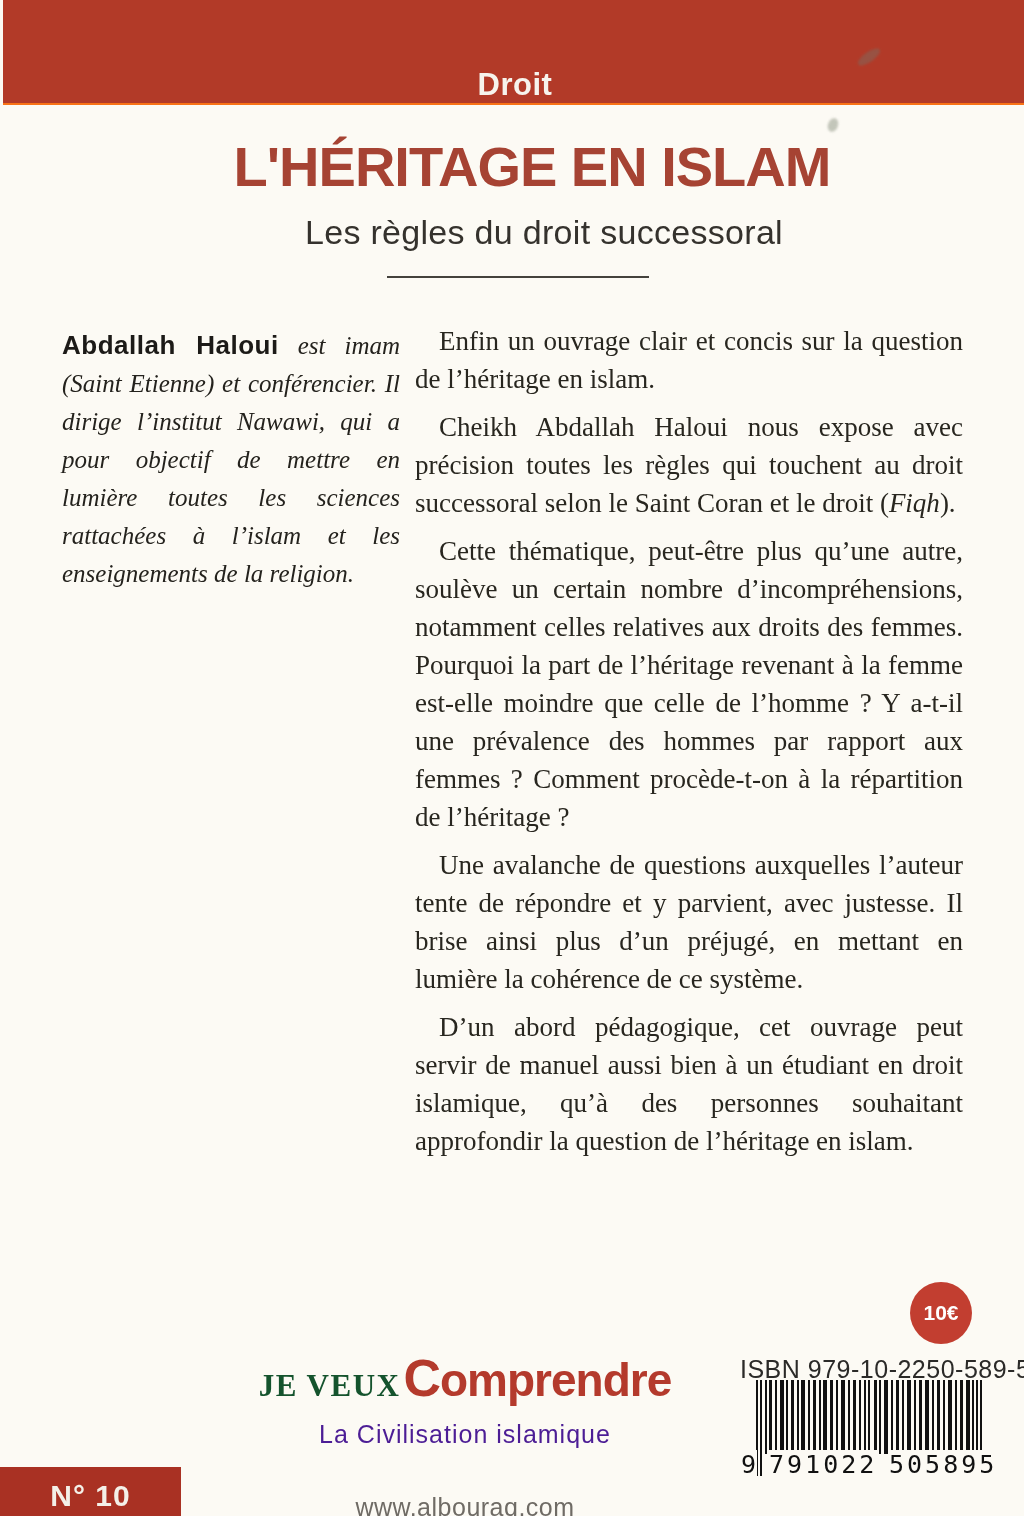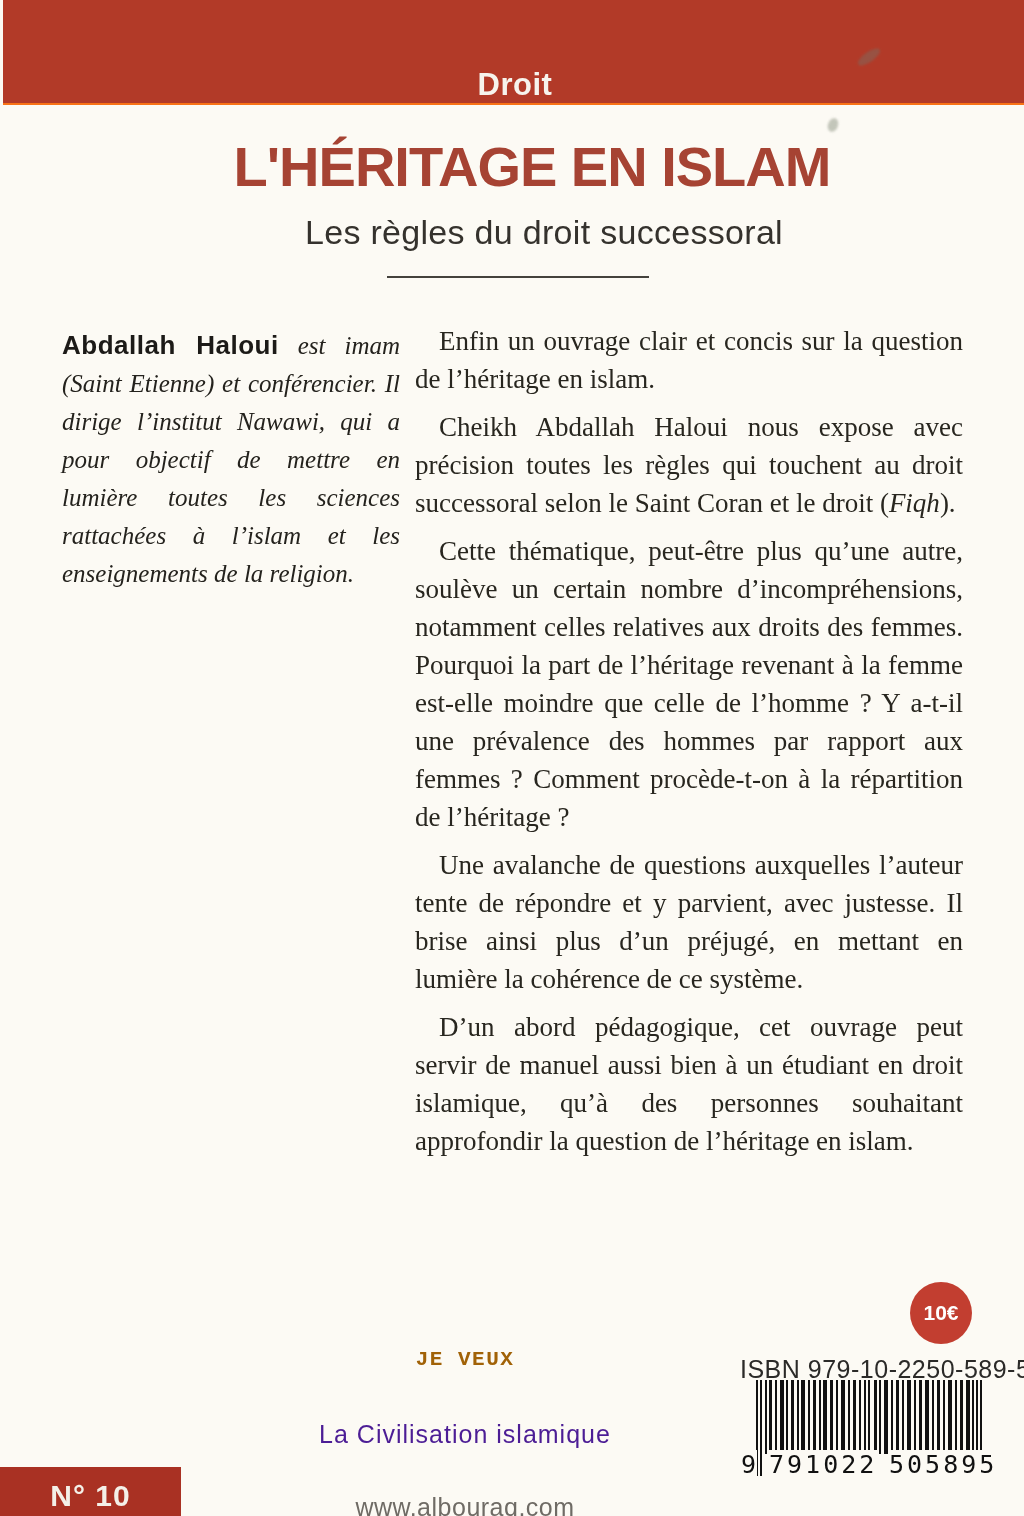--- a/index.html
+++ b/index.html
@@ -69,22 +69,22 @@
     position:absolute; left:910px; top:1282px; width:62px; height:62px;
     border-radius:50%; background:var(--price-red,#c23e30);
     color:#ffffff; display:flex; align-items:center; justify-content:center;
     font-family:"Liberation Sans",sans-serif; font-weight:700; font-size:21px;
   }
   .publisher-logo {
     position:absolute; left:190px; top:1348px; width:550px;
     display:flex; align-items:baseline; justify-content:center;
   }
   .logo-prefix {
-    font-family:Liberation Mono, monospace; font-weight:600; font-size:21px;
-    color:#a16207; letter-spacing:1.5px;
+    font-family:Liberation Serif, serif; font-weight:600; font-size:31px;
+    color:#14532d; letter-spacing:1.5px;
   }
   .logo-name {
     display:inline-block;
     font-family:"Liberation Sans",sans-serif; font-weight:700; font-size:46px;
     color:var(--logo-red,#b43a2c); letter-spacing:-1px; margin-left:3px;
   }
   .logo-name::first-letter { font-size:52px; }
   .collection-name {
     position:absolute; left:190px; top:1420px; width:550px; text-align:center;
     font-family:"Liberation Sans",sans-serif; font-size:25px; color:#4c1d95;
@@ -142,20 +142,21 @@
     <p>Une avalanche de questions auxquelles l’auteur tente de répondre et y parvient, avec justesse. Il brise ainsi plus d’un préjugé, en mettant en lumière la cohérence de ce système.</p>
     <p>D’un abord pédagogique, cet ouvrage peut servir de manuel aussi bien à un étudiant en droit islamique, qu’à des personnes souhaitant approfondir la question de l’héritage en islam.</p>
   </div>
 
   <div class="series-badge">N° 10</div>
 
   <div class="price-badge">10€</div>
 
   <div class="publisher-logo">
     <span class="logo-prefix">JE VEUX</span>
+    <span class="logo-name">Comprendre</span>
   </div>
 
   <div class="collection-name">La Civilisation islamique</div>
   <div class="website-url">www.albouraq.com</div>
 
   <div class="isbn-text">ISBN 979-10-2250-589-5</div>
 
   <div class="barcode">
     <svg width="226" height="100" viewBox="0 0 226 100">
       <g fill="#111">

